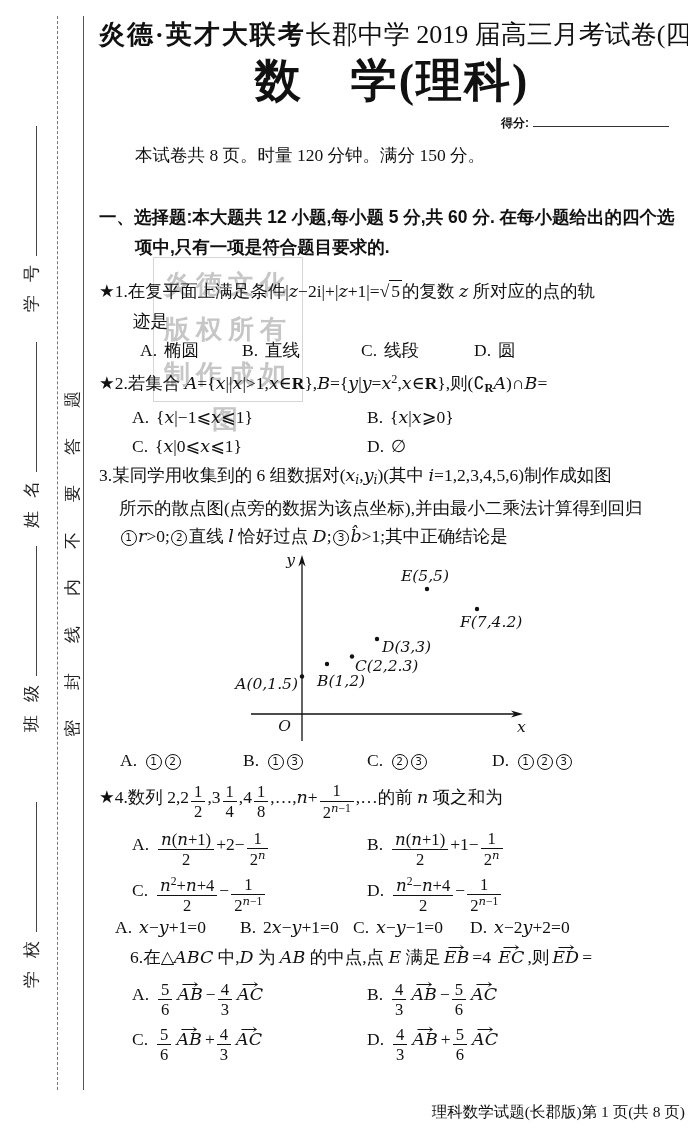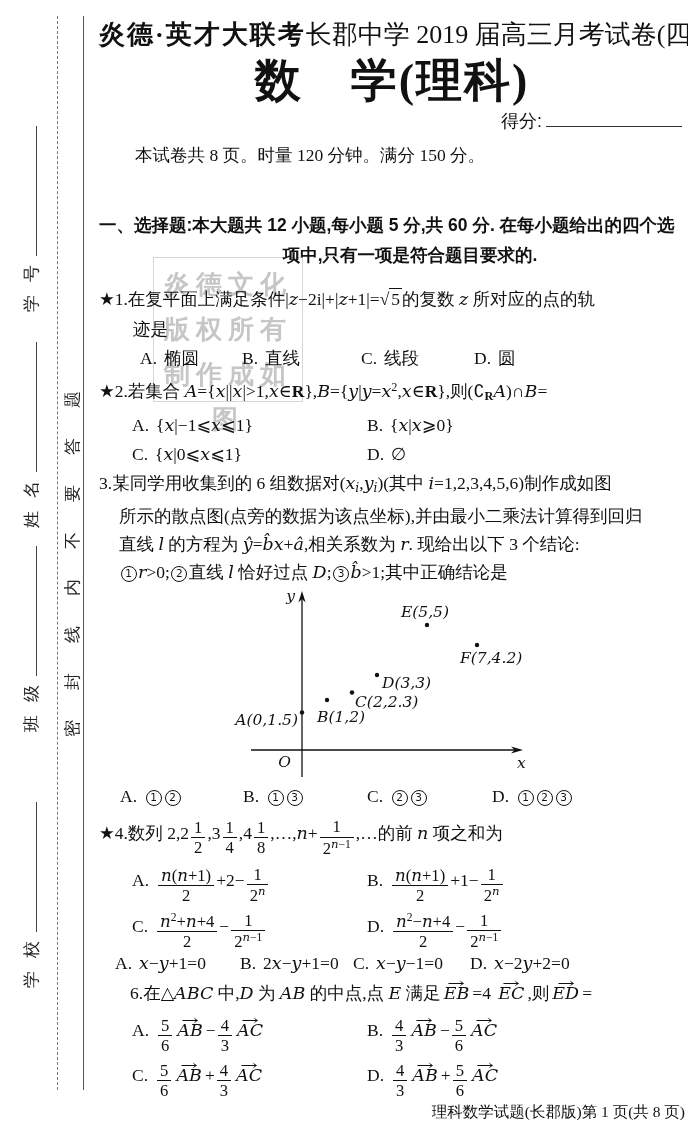--- a/index.html
+++ b/index.html
@@ -20,26 +20,26 @@
     border:1px solid #d6d6d6;z-index:0;text-align:center;padding-top:4px;box-sizing:border-box;}
   .wm-line{display:block;font-size:26px;line-height:45px;color:#c6c6c6;letter-spacing:6px;
     font-weight:bold;font-family:"Liberation Sans","DejaVu Sans",sans-serif;}
 
   
   .content{position:absolute;left:99px;top:0;width:586px;z-index:1;padding-top:14px;font-size:17.5px;}
   .h1{line-height:42px;font-size:26px;text-align:center;white-space:nowrap;}
   .h1 .callig{font-weight:900;letter-spacing:2px;}
   .h2{line-height:50px;font-size:46px;text-align:center;font-weight:bold;letter-spacing:2px;}
   .score{height:34px;line-height:30px;padding-left:402px;}
-  .score-label{font-family:"Liberation Sans","DejaVu Sans",sans-serif;font-weight:normal;font-size:18px;}
+  .score-label{font-family:"Liberation Sans","DejaVu Sans",sans-serif;font-weight:bold;font-size:12px;}
   .score-blank{display:inline-block;width:136px;border-bottom:1.5px solid #333;height:6px;}
   .info{height:30px;line-height:30px;padding-left:36px;}
-  .sec{margin-top:40px;font-family:"Liberation Sans","DejaVu Sans",sans-serif;
+  .sec{margin-top:32px;font-family:"Liberation Sans","DejaVu Sans",sans-serif;
        font-weight:bold;line-height:30px;font-size:17.5px;}
-  .sec .l2{padding-left:36px;text-align:center;}
+  .sec .l2{padding-left:36px;}
 
   .q{line-height:30px;}
   .qline{line-height:30px;}
   .lh29{line-height:29px;} .lh28{line-height:28px;}
   .ind{padding-left:34px;} .ind2{padding-left:20px;}
   .stem-tall{line-height:44px;}
   .stem-q6{line-height:30px;margin-left:31px;}
 
   .optrow{display:flex;line-height:29px;}
   .optrow .optlab{margin-right:7px;}
@@ -143,21 +143,20 @@
       </div>
       <div class="optrow o2 lh29">
         <span class="c1"><span class="optlab">C.</span><span>{<span class="it">x</span>|0⩽<span class="it">x</span>⩽1}</span></span>
         <span><span class="optlab">D.</span><span>∅</span></span>
       </div>
     </div>
 
     <div class="q">
       <div class="qline lh28"><span>3.</span><span>某同学用收集到的 6 组数据对(<span class="it">x</span><span class="subs"><span class="it">i</span></span>,<span class="it">y</span><span class="subs"><span class="it">i</span></span>)(其中 <span class="it">i</span>=1,2,3,4,5,6)制作成如图</span></div>
       <div class="qline lh28 ind2">所示的散点图(点旁的数据为该点坐标),并由最小二乘法计算得到回归</div>
-      <div class="qline lh28 ind2">直线 <span class="it">l</span> 的方程为 <span class="it">ŷ</span>=<span class="it">b̂</span><span class="it">x</span>+<span class="it">â</span>,相关系数为 <span class="it">r</span>. 现给出以下 3 个结论:</div>
       <div class="qline lh28 ind2"><span class="circ">1</span><span class="it">r</span>&gt;0;<span class="circ">2</span>直线 <span class="it">l</span> 恰好过点 <span class="it">D</span>;<span class="circ">3</span><span class="it">b̂</span>&gt;1;其中正确结论是</div>
 
       <div class="figure">
         <svg viewBox="0 0 320 196" width="320" height="196">
           <line x1="22" y1="162" x2="288" y2="162" class="ax"></line>
           <polygon points="294,162 282,158.4 285.5,162 282,165.6" class="ah"></polygon>
           <line x1="73" y1="189" x2="73" y2="8" class="ax"></line>
           <polygon points="73,3 69.4,14.5 73,11 76.6,14.5" class="ah"></polygon>
           <text x="62" y="179" text-anchor="end">O</text>
           <text x="288" y="180">x</text>

